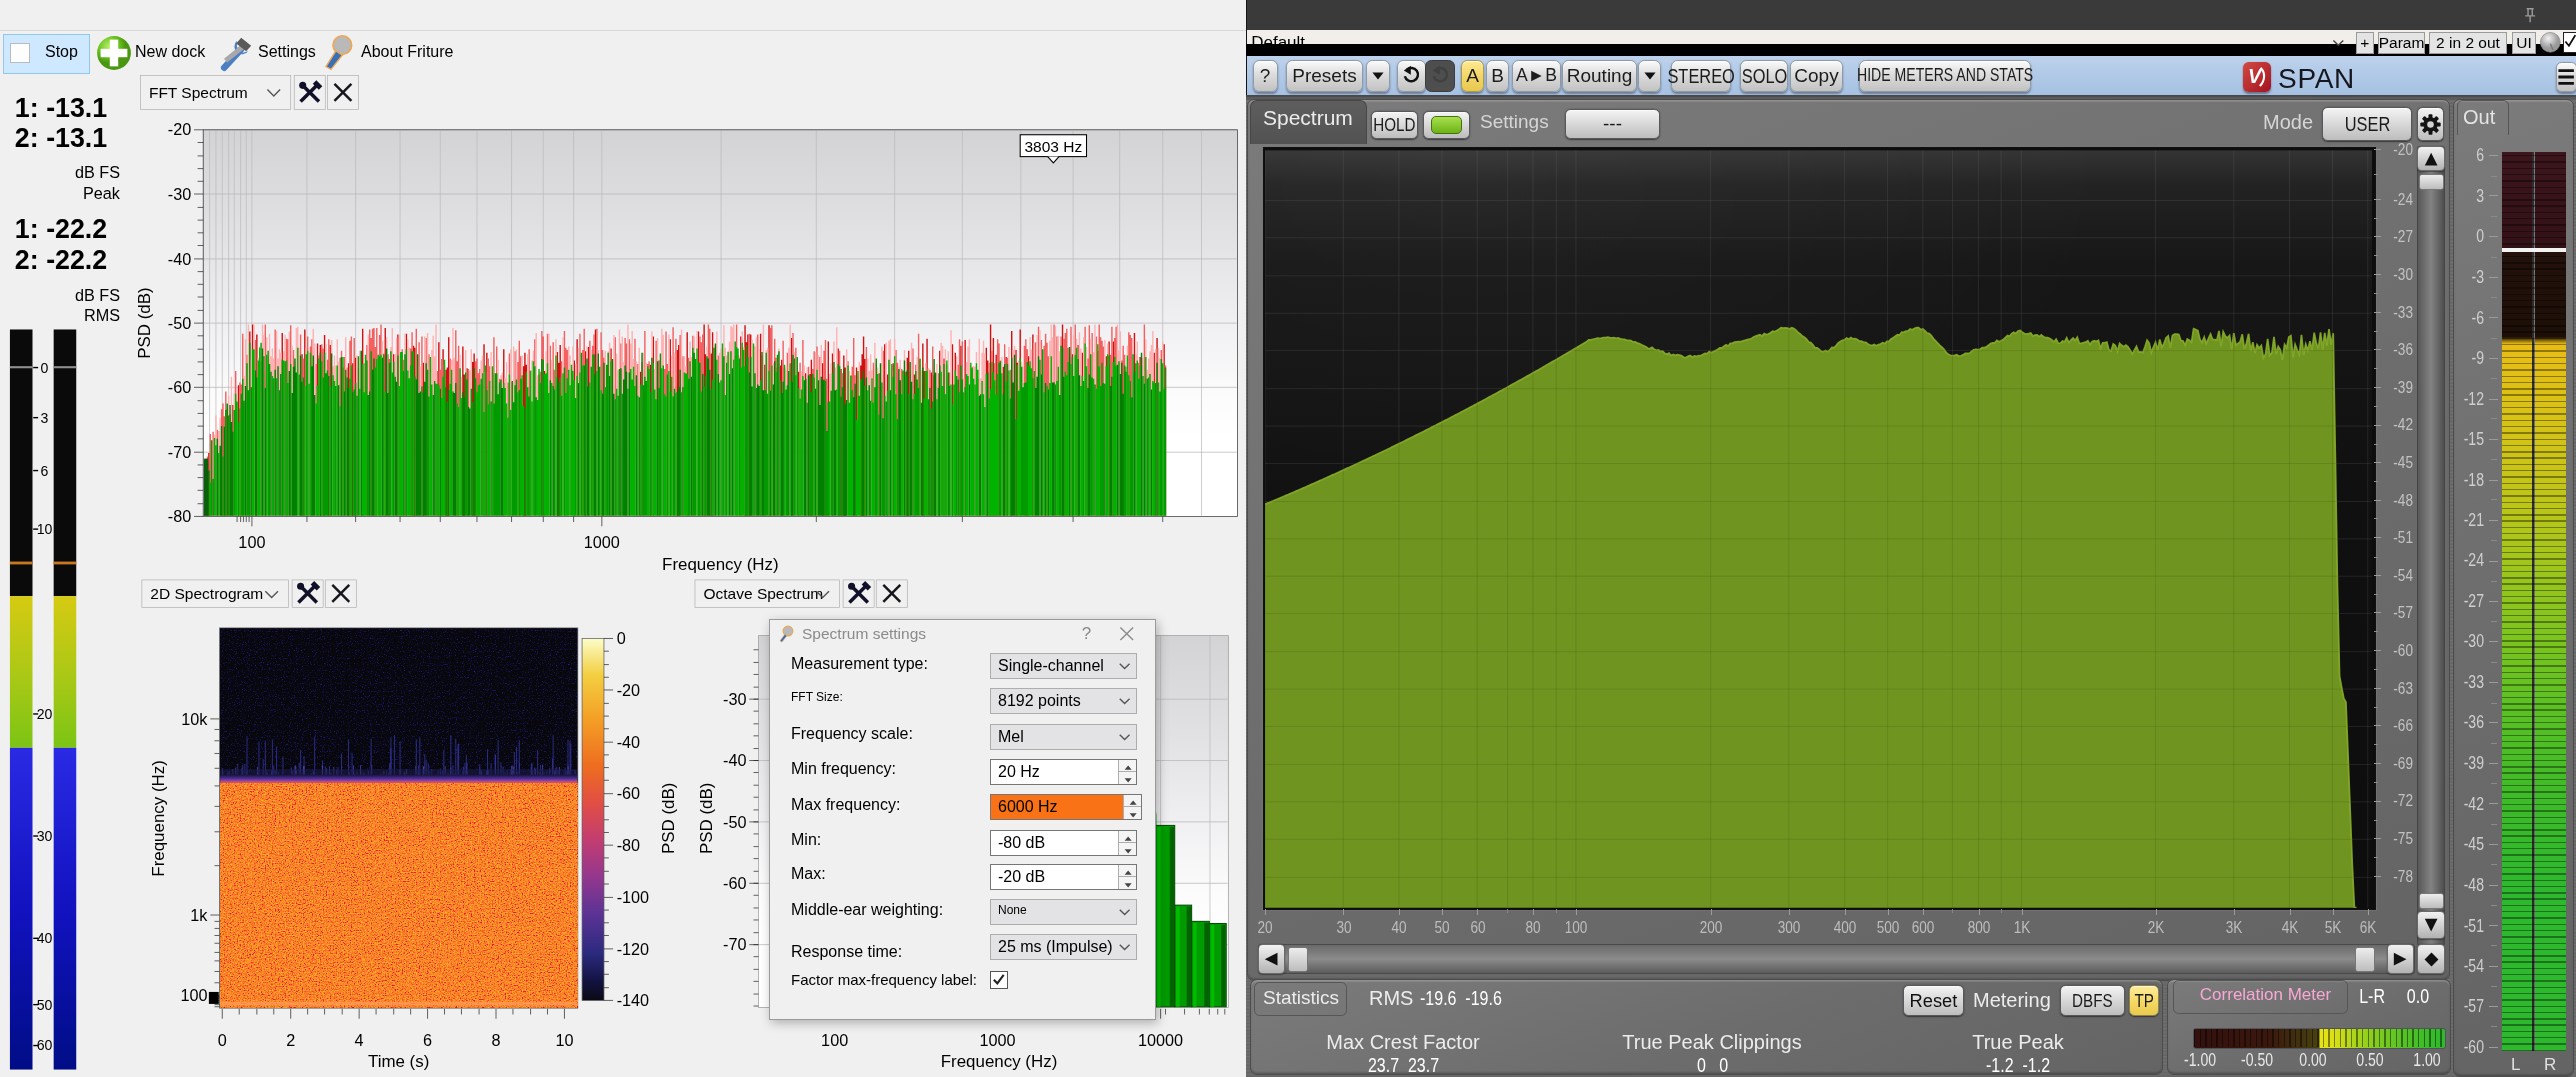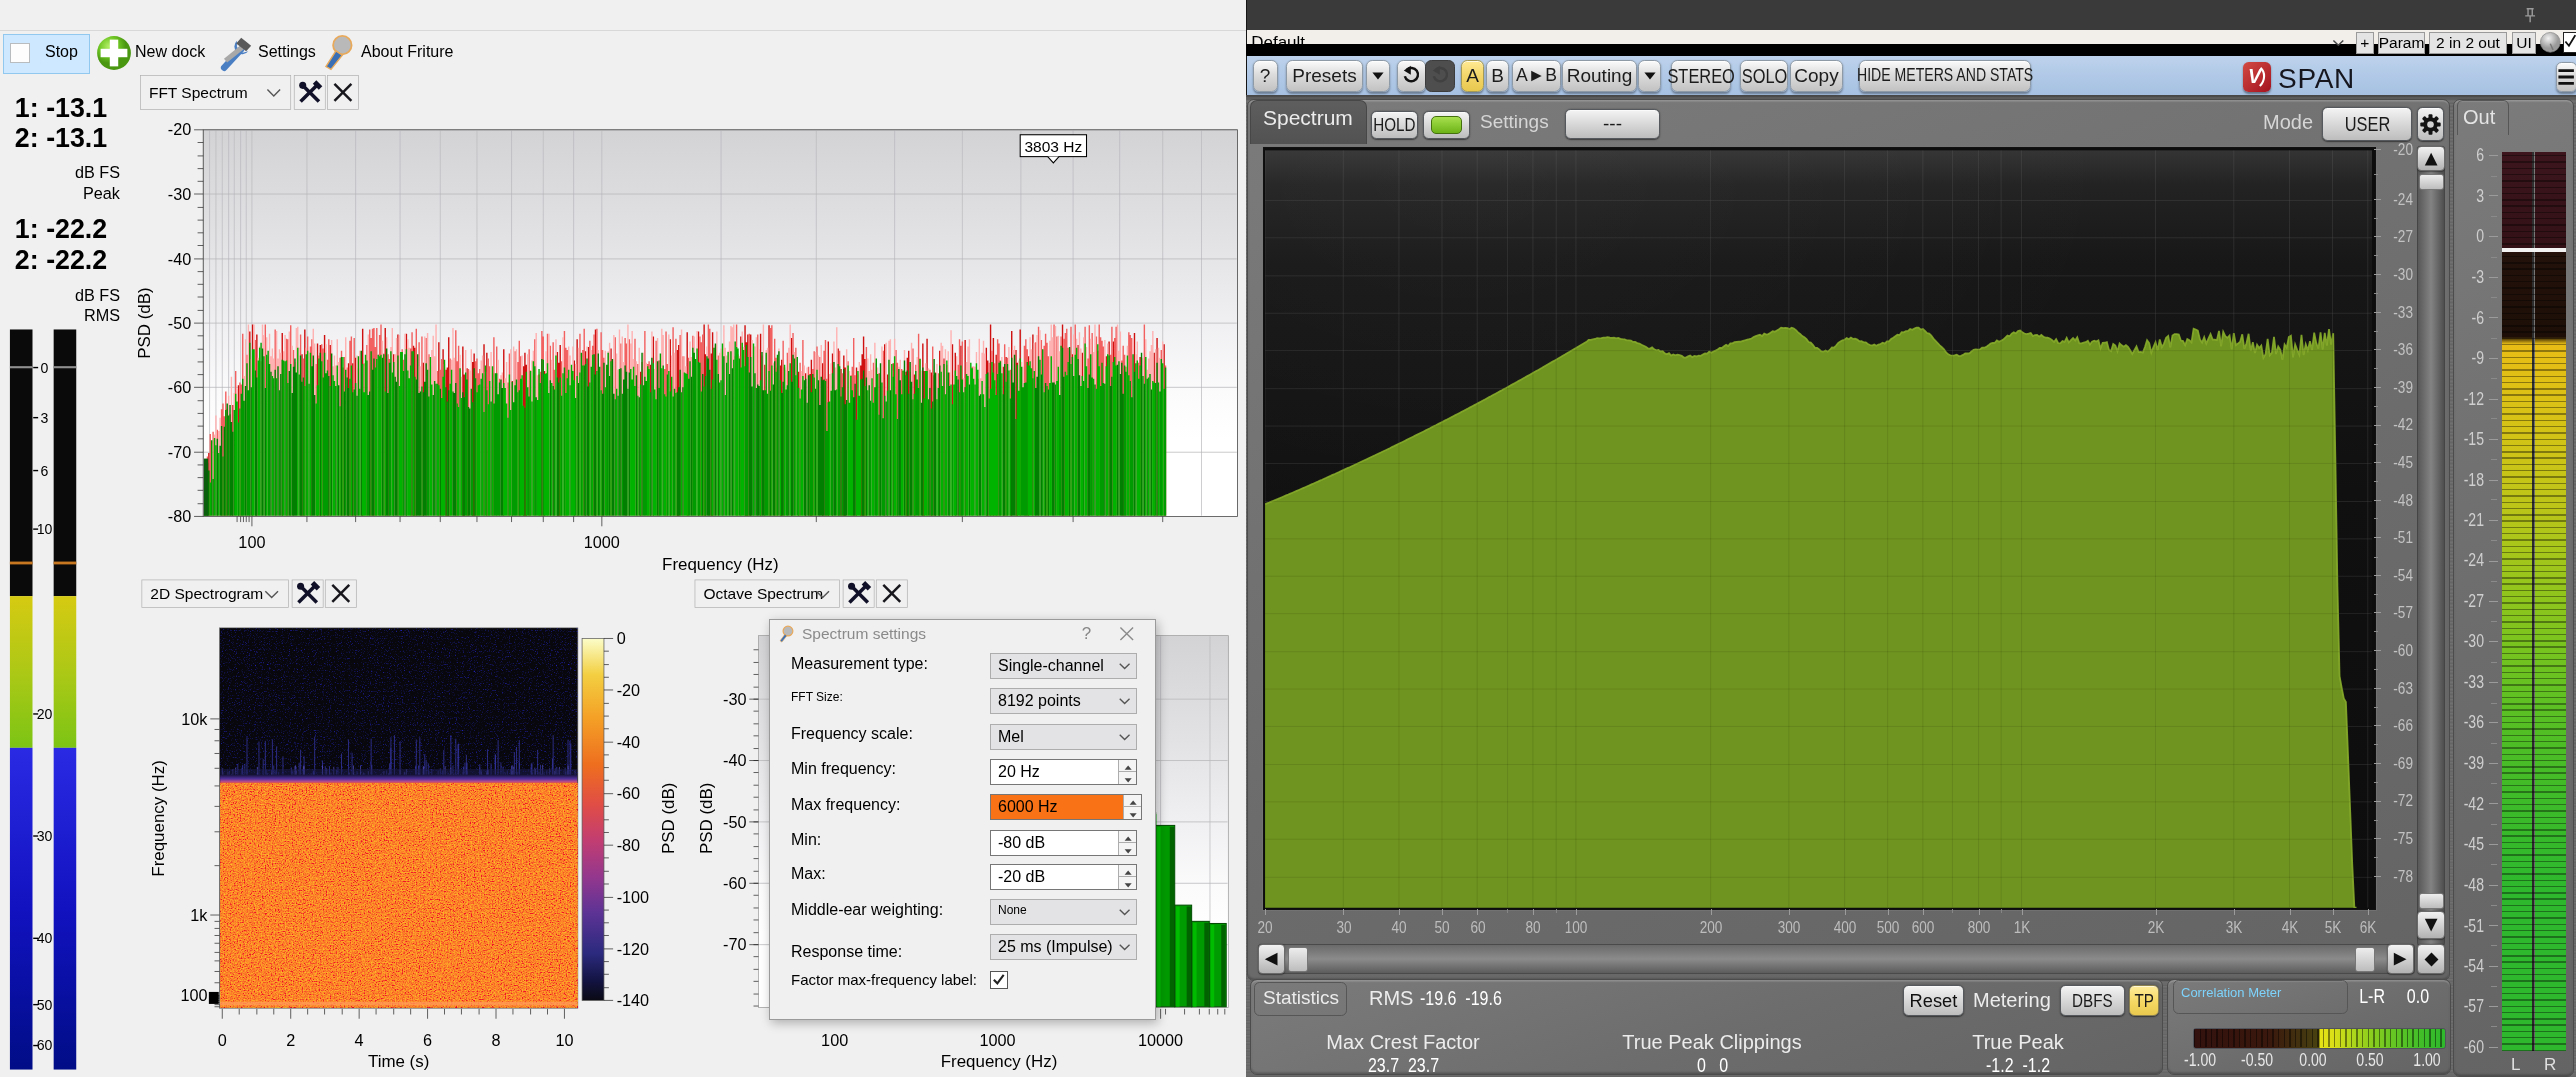--- a/index.html
+++ b/index.html
@@ -974,21 +974,21 @@
     <span class="cond">TP</span>
   </div>
 <div style="position:absolute;left:1248px;top:1031px;width:310px;height:22.6px;color:#ececec;font-size:20px;text-align:center;">Max Crest Factor</div>
 <div style="position:absolute;left:1248px;top:1054px;width:310px;height:21px;color:#fff;font-size:20px;text-align:center;"><span class="cond">23.7&nbsp;&nbsp;23.7</span></div>
 <div style="position:absolute;left:1557px;top:1031px;width:310px;height:22.6px;color:#ececec;font-size:20px;text-align:center;">True Peak Clippings</div>
 <div style="position:absolute;left:1557px;top:1054px;width:310px;height:21px;color:#fff;font-size:20px;text-align:center;"><span class="cond">0&nbsp;&nbsp;&nbsp;0</span></div>
 <div style="position:absolute;left:1863px;top:1031px;width:310px;height:22.6px;color:#ececec;font-size:20px;text-align:center;">True Peak</div>
 <div style="position:absolute;left:1863px;top:1054px;width:310px;height:21px;color:#fff;font-size:20px;text-align:center;"><span class="cond">-1.2&nbsp;&nbsp;-1.2</span></div>
 <div class="panel" style="left:2167px;top:979px;width:284px;height:96px"></div>
 <div style="position:absolute;left:2173px;top:980px;width:175px;height:34px;border:1.4px solid #565656;border-radius:5.6px;"></div>
-<div style="position:absolute;left:2181px;top:985px;width:169px;height:24px;color:#7dd3fc;font-size:13px;">Correlation Meter</div>
+<div style="position:absolute;left:2181px;top:985px;width:169px;height:24px;color:#f9a8d4;font-size:17px;text-align:center;">Correlation Meter</div>
 <div style="position:absolute;left:2356px;top:985px;width:42px;height:24px;color:#fff;font-size:20px;"><span class="cond">L-R</span></div>
 <div style="position:absolute;left:2404px;top:985px;width:42px;height:24px;color:#fff;font-size:20px;"><span class="cond">0.0</span></div>
 <div style="position:absolute;left:2193px;top:1028px;width:253px;height:21px;border:1.4px solid #50535a;border-radius:2.8px;background:linear-gradient(90deg,#33110e 0,#3a180d 30%,#453a10 46%,#4a4210 49.6%,#e6e316 50.4%,#d9df17 56%,#b0d71b 63%,#85cc1e 72%,#57c325 83%,#38bb2a 94%,#2fb92c 100%);"></div>
 <div style="position:absolute;left:2194px;top:1029px;width:250px;height:18.3px;background:repeating-linear-gradient(90deg,rgba(0,0,0,.45) 0 1.4px,rgba(0,0,0,0) 1.4px 5.6px);"></div>
 <div class="flab" style="left:2172px;top:1050px;width:56px;font-size:17.6px;color:#e8e8e8">-1.00</div>
 <div class="flab" style="left:2229px;top:1050px;width:56px;font-size:17.6px;color:#e8e8e8">-0.50</div>
 <div class="flab" style="left:2285px;top:1050px;width:56px;font-size:17.6px;color:#e8e8e8">0.00</div>
 <div class="flab" style="left:2342px;top:1050px;width:56px;font-size:17.6px;color:#e8e8e8">0.50</div>
 <div class="flab" style="left:2399px;top:1050px;width:56px;font-size:17.6px;color:#e8e8e8">1.00</div>
 

